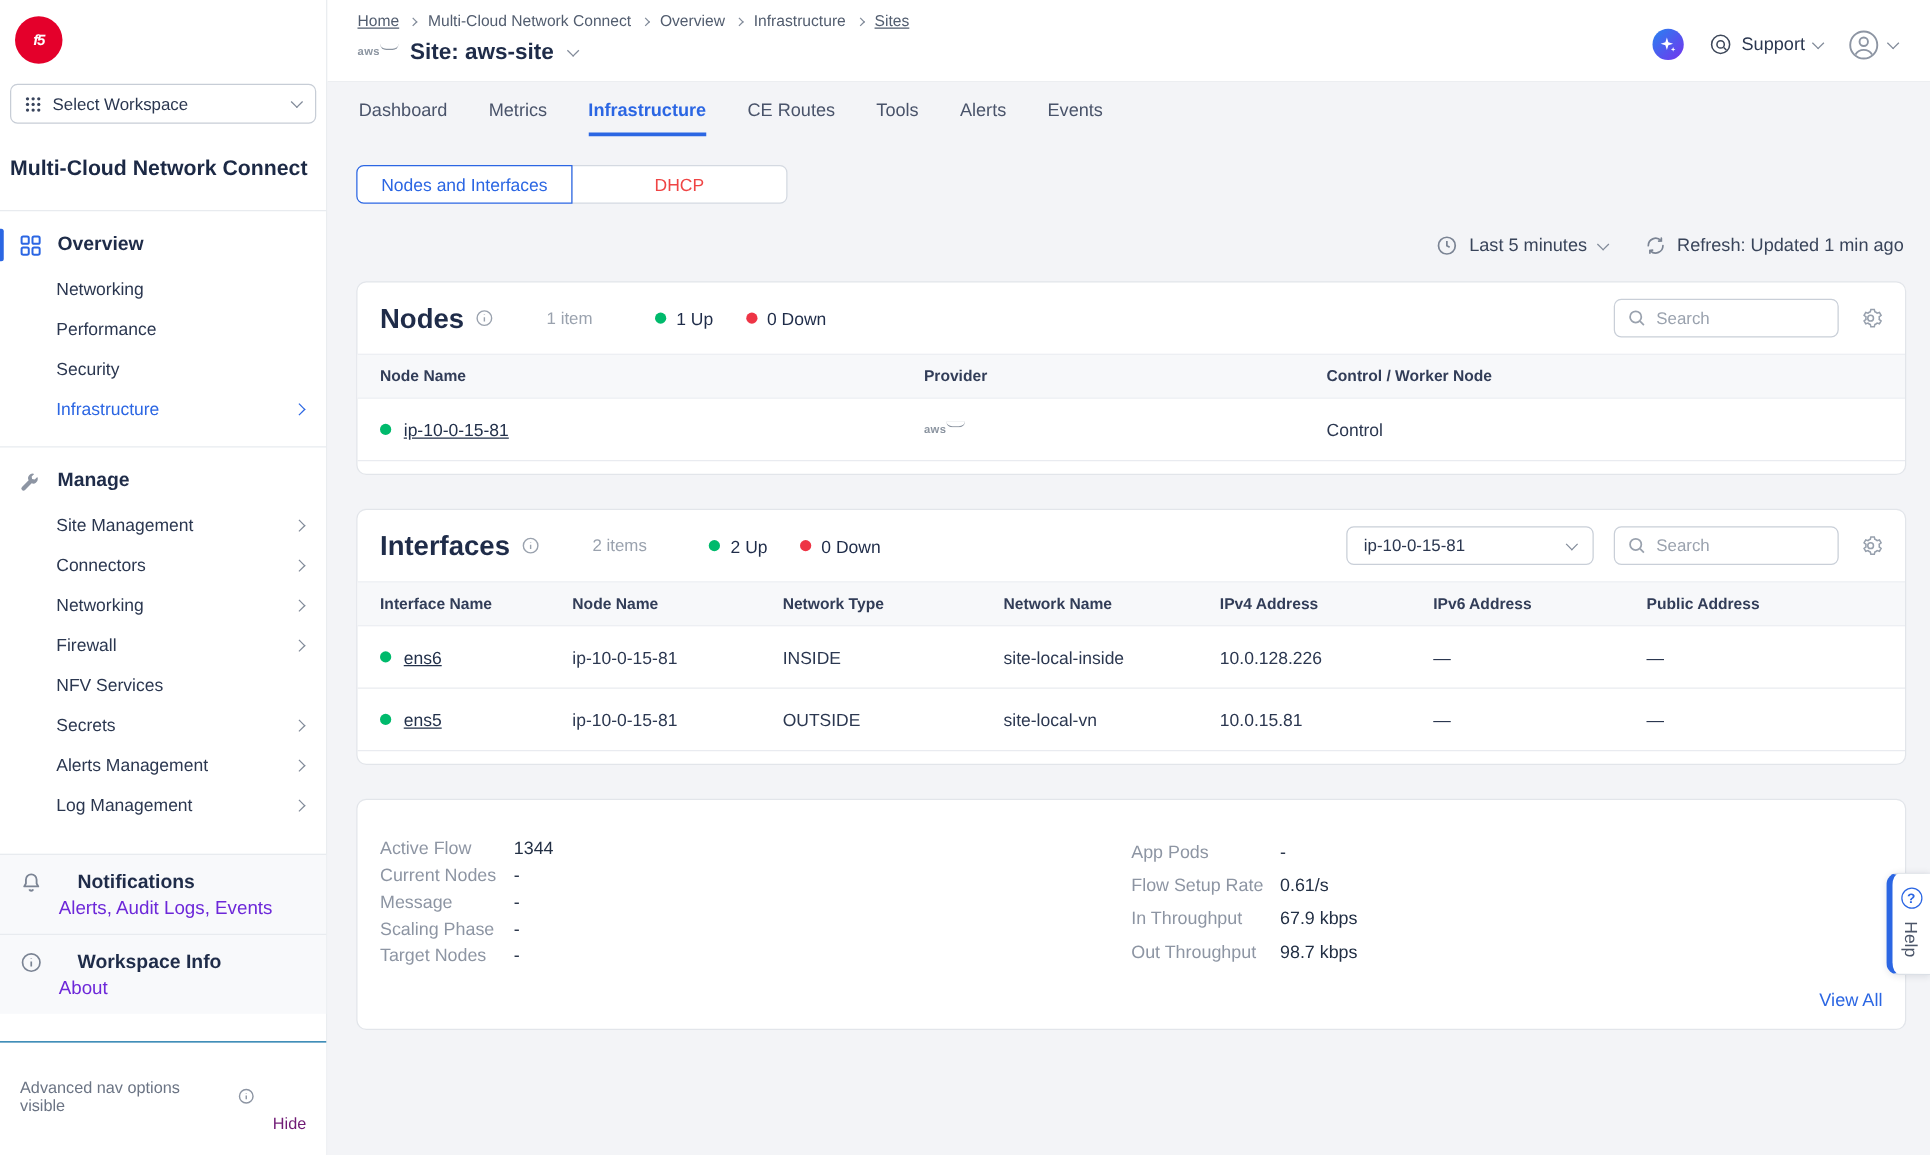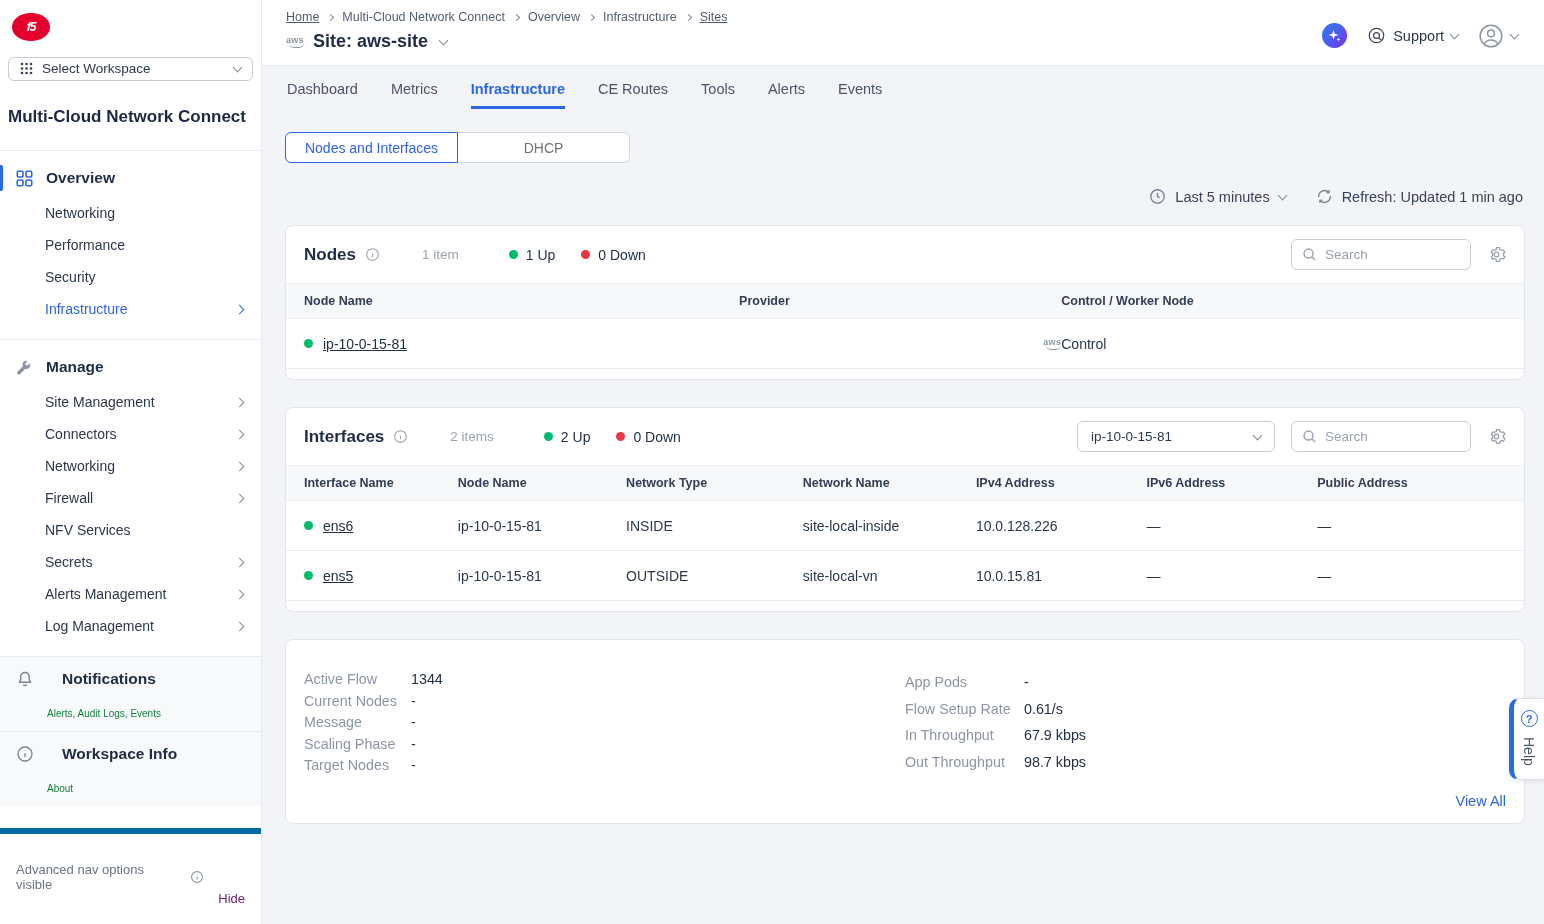--- a/index.html
+++ b/index.html
@@ -25,52 +25,52 @@
   .ws-btn .chev { margin-left:auto; }
   .sb-title { padding:16px 8px 20px; font-size:17px; font-weight:700; color:#1c2945; line-height:27px; border-bottom:1px solid #e8ebef; }
   .nav-sec { padding:12px 0 14px; border-bottom:1px solid #e8ebef; }
   .sec-head { position:relative; display:flex; align-items:center; gap:13px; padding:6px 16px 10px; font-size:15.5px; font-weight:600; color:#1f2c49; cursor:pointer; }
   .sec-head.current::before { content:""; position:absolute; left:0; top:2px; bottom:6px; width:3px; background:#2b66e3; border-radius:0 2px 2px 0; }
   .nav-item { display:flex; align-items:center; justify-content:space-between; padding:0 18px 0 45px; height:32px; font-size:14px; color:#2b3750; cursor:pointer; }
   .nav-item.active { color:#2b66e3; }
   .sb-bottom { margin-top:auto; }
   .sb-block { padding:13px 16px 12px; border-top:1px solid #e8ebef; background:#f8f9fb; cursor:pointer; }
   .sb-block .head { display:flex; align-items:center; gap:28px; font-size:15.5px; font-weight:600; color:#1f2c49; }
-  .sb-block .sub { padding-left:31px; margin-top:20px; font-size:10px; color:#15803d; }
-  .sb-foot { border-top:6px solid #0369a1; margin-top:22px; padding:13px 16px 18px; display:flex; align-items:center; gap:8px; font-size:13px; color:#6b7484; background:#fff; }
+  .sb-block .sub { padding-left:31px; margin-top:3px; font-size:15px; color:#6d28d9; }
+  .sb-foot { border-top:1px solid #0369a1; margin-top:22px; padding:13px 16px 18px; display:flex; align-items:center; gap:8px; font-size:13px; color:#6b7484; background:#fff; }
   .sb-foot .hide { color:#701a75; margin-left:6px; cursor:pointer;margin-top:44px; }
 
   
   .main { flex:1; display:flex; flex-direction:column; min-width:0; }
   .main-header { background:#fff; border-bottom:1px solid #e6e9ed; padding:10px 26px 13px 24px; display:flex; justify-content:space-between; }
   .crumbs { display:flex; align-items:center; gap:9px; font-size:12.5px; color:#525d6f; }
   .crumbs .link { text-decoration:underline; cursor:pointer; }
   .crumb { cursor:pointer; }
   .site-row { margin-top:7px; display:flex; align-items:center; gap:9px; font-size:18px; font-weight:600; color:#1f2c49; cursor:pointer; }
   .hdr-right { display:flex; align-items:center; gap:20px; padding-top:9px; }
   .ai-btn { width:25px; height:25px; border-radius:50%; background:linear-gradient(135deg,#2f7bf0 10%,#6d3bee 90%); display:flex; align-items:center; justify-content:center; cursor:pointer; }
   .support { display:flex; align-items:center; gap:7px; font-size:14.5px; color:#2b3750; cursor:pointer; }
   .avatar-grp { display:flex; align-items:center; gap:7px; cursor:pointer; }
 
   .content { flex:1; background:#f3f4f7; padding:0 19px 0 23px; }
   .tabs { display:flex; gap:33px; padding:15px 2px 0; font-size:14.5px; color:#49536a; }
   .tab { padding-bottom:9px; border-bottom:3px solid transparent; cursor:pointer; }
   .tab.active { color:#2b66e3; font-weight:700; border-bottom-color:#2b66e3; }
   .subtabs { display:inline-flex; margin-top:23px; }
   .subtab { width:173px; height:31px; display:flex; align-items:center; justify-content:center; font-size:14px;
-            background:#fff; border:1px solid #d4d9e1; color:#737373; cursor:pointer; }
+            background:#fff; border:1px solid #d4d9e1; color:#ef4444; cursor:pointer; }
   .subtab:first-child { border-radius:6px 0 0 6px; }
   .subtab:last-child { border-radius:0 6px 6px 0; margin-left:-1px; }
   .subtab.active { border-color:#2b66e3; color:#2b66e3; z-index:1; position:relative; }
   .toolbar { display:flex; justify-content:flex-end; align-items:center; gap:30px; margin:25px 2px 20px; font-size:14.5px; color:#39445a; }
   .tool { display:flex; align-items:center; gap:9px; cursor:pointer; }
 
   .panel { background:#fff; border:1px solid #e2e5ea; border-radius:8px; margin-bottom:27px; }
   .panel-head { display:flex; align-items:center; padding:13px 18px; }
-  .p-title { font-size:17px; font-weight:600; color:#1f2c49; }
+  .p-title { font-size:22px; font-weight:600; color:#1f2c49; }
   .info-i { margin-left:9px; cursor:pointer; display:inline-flex; }
   .p-count { margin-left:42px; font-size:13.5px; color:#9aa2ae; }
   .updown { display:flex; gap:26px; margin-left:50px; font-size:14px; color:#1f2c49; align-items:center; }
   .ud { display:flex; align-items:center; gap:8px; }
   .dot { width:9px; height:9px; border-radius:50%; flex-shrink:0; }
   .dot.green { background:#00ba6c; }
   .dot.red { background:#ee3445; }
   .head-right { margin-left:auto; display:flex; align-items:center; gap:16px; }
   .select-box { width:198px; height:31px; border:1px solid #c9cfd8; border-radius:6px; display:flex; align-items:center; justify-content:space-between; padding:0 13px; font-size:13.5px; color:#2b3750; cursor:pointer; background:#fff; }
   .search-box { width:180px; height:31px; border:1px solid #c9cfd8; border-radius:6px; display:flex; align-items:center; gap:8px; padding:0 10px; background:#fff; }
@@ -78,21 +78,21 @@
   .search-box input::placeholder { color:#9aa2ae; }
   .gear-btn { cursor:pointer; display:flex; }
   .thead, .trow { display:grid; align-items:center; padding:0 18px; }
   .thead { height:36px; background:#f7f8fa; border-top:1px solid #edeff3; border-bottom:1px solid #edeff3; font-size:12.5px; font-weight:700; color:#323d58; }
   .trow { height:50px; border-bottom:1px solid #e9ebf0; font-size:14px; color:#2b3750; }
   .grid-nodes { grid-template-columns:36.2% 26.8% 1fr; }
   .grid-if { grid-template-columns:12.8% 14% 14.7% 14.4% 14.2% 14.2% 1fr; }
   .tpad { height:10px; }
   .name-cell { display:flex; align-items:center; gap:10px; }
   .tlink { color:#22304a; text-decoration:underline; cursor:pointer; }
-  .aws-logo { display:inline-flex; flex-direction:column; align-items:flex-end; line-height:1; }
+  .aws-logo { display:inline-flex; flex-direction:row; align-items:flex-start; line-height:1; }
   .aws-word { font-size:9px; font-weight:700; color:#8c95a1; letter-spacing:.3px; }
   .aws-smile { width:15px; height:5px; border-bottom:1.7px solid #8c95a1; border-radius:0 0 8px 8px; margin-top:-2px; }
 
   .scaling { padding:16px 18px 14px; }
   .metrics { display:flex; margin-top:13px; }
   .mcol { width:50%; }
   .mrow { display:flex; font-size:14.3px; }
   .mcol.left .mrow { line-height:21.5px; }
   .mcol.right .mrow { line-height:26.5px; }
   .mlabel { color:#8d95a3; }

